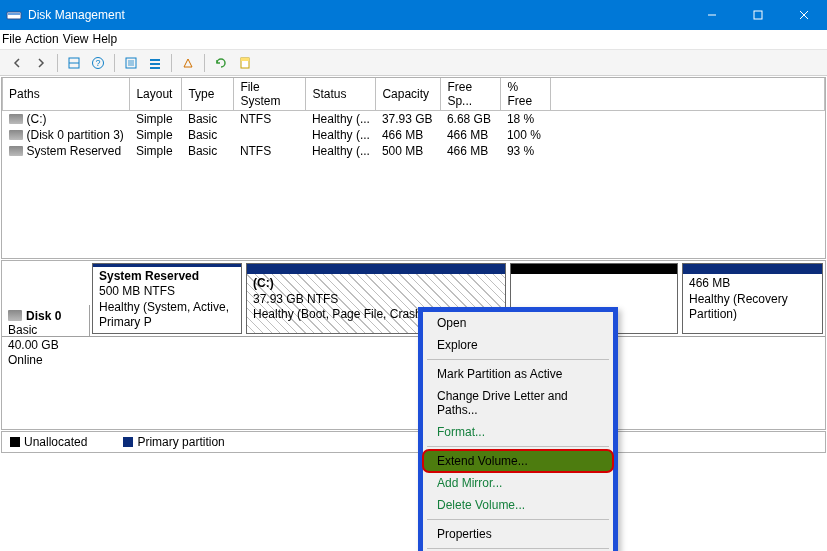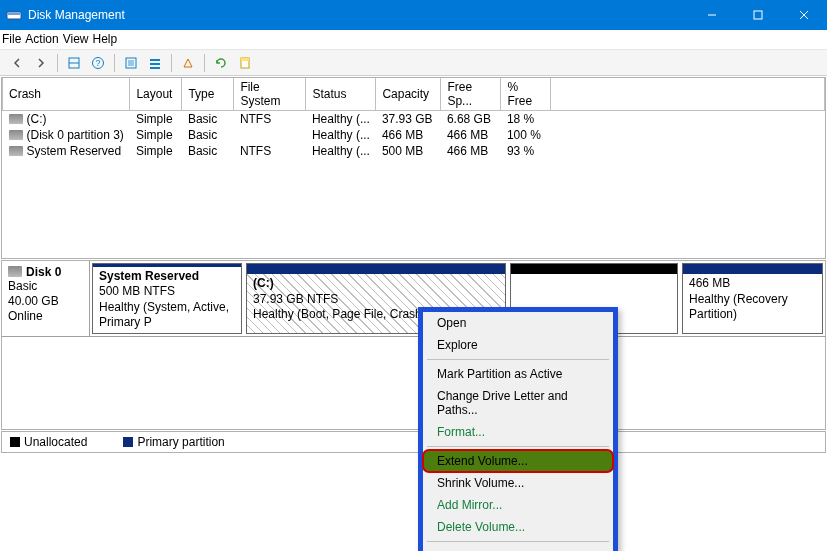--- a/index.html
+++ b/index.html
@@ -19,21 +19,21 @@
   .toolbar .tb-sep { width: 1px; height: 18px; background: #c0c0c0; margin: 0 3px; }
   
   .tablewrap { height: 182px; border: 1px solid #b0b0b0; margin: 1px; background: #fff; overflow: hidden; }
   .table { width: 100%; border-collapse: collapse; }
   .table th { background: #fff; border: 1px solid #c0c0c0; border-top: none; font-weight: normal; text-align: left; padding: 2px 6px; font-size: 12px; }
   .table td { padding: 1px 6px; font-size: 12px; white-space: nowrap; }
   .table tr.data td:first-child::before { content: ""; display: inline-block; width: 14px; height: 10px; margin-right: 4px; vertical-align: -1px; background: linear-gradient(#888,#bbb); border-radius: 1px; }
   
   .graph { border: 1px solid #b0b0b0; margin: 1px; background: #fff; }
   .diskrow { display: flex; border-bottom: 1px solid #a0a0a0; }
-  .diskhead { width: 88px; border-right: 1px solid #a0a0a0; padding: 4px 6px; background: #fff; }
+  .diskhead { width: 88px; border-right: 1px solid #a0a0a0; padding: 4px 6px; background: #fff; margin-top: 44px; }
   .diskhead .name { font-weight: bold; }
   .diskhead .sub { line-height: 1.25; }
   .parts { flex: 1; display: flex; padding: 0; }
   .part { border: 1px solid #666; margin: 2px; position: relative; background: #fff; display: flex; flex-direction: column; }
   .part .stripe { height: 10px; background: #0b2c7a; }
   .part .stripe.black { background: #000; }
   .part .body { padding: 2px 6px; line-height: 1.3; font-size: 12px; }
   .part.selected .body::before {
     content: ""; position: absolute; top: 10px; left: 0; right: 0; bottom: 0;
     background: repeating-linear-gradient(45deg, transparent 0 5px, rgba(0,0,0,0.25) 5px 6px);
@@ -145,21 +145,21 @@
         <rect x="3" y="2" width="8" height="10" fill="#fff" stroke="#c8a000"></rect>
         <rect x="3" y="2" width="8" height="3" fill="#ffe070"></rect>
       </svg>
     </div>
 </div>
 
 <div class="tablewrap">
   <table class="table">
     <thead>
         <tr>
-      <th style="width:90px">Crash</th>
+      <th style="width:90px">Paths</th>
       <th style="width:52px">Layout</th>
       <th style="width:52px">Type</th>
       <th style="width:72px">File System</th>
       <th style="width:62px">Status</th>
       <th style="width:65px">Capacity</th>
       <th style="width:60px">Free Sp...</th>
       <th style="width:50px">% Free</th>
       <th></th>
     </tr>
       </thead>
@@ -252,20 +252,19 @@
 
 <div class="ctxmenu" style="left:418px; top:288px;">
   <div class="ctxitem">Open</div>
   <div class="ctxitem">Explore</div>
   <div class="ctxsep"></div>
   <div class="ctxitem">Mark Partition as Active</div>
   <div class="ctxitem">Change Drive Letter and Paths...</div>
   <div class="ctxitem disabled">Format...</div>
   <div class="ctxsep"></div>
   <div class="ctxitem highlight">Extend Volume...</div>
-  <div class="ctxitem">Shrink Volume...</div>
   <div class="ctxitem disabled">Add Mirror...</div>
   <div class="ctxitem disabled">Delete Volume...</div>
   <div class="ctxsep"></div>
   <div class="ctxitem">Properties</div>
   <div class="ctxsep"></div>
 
 </div>
 
 </body></html>

